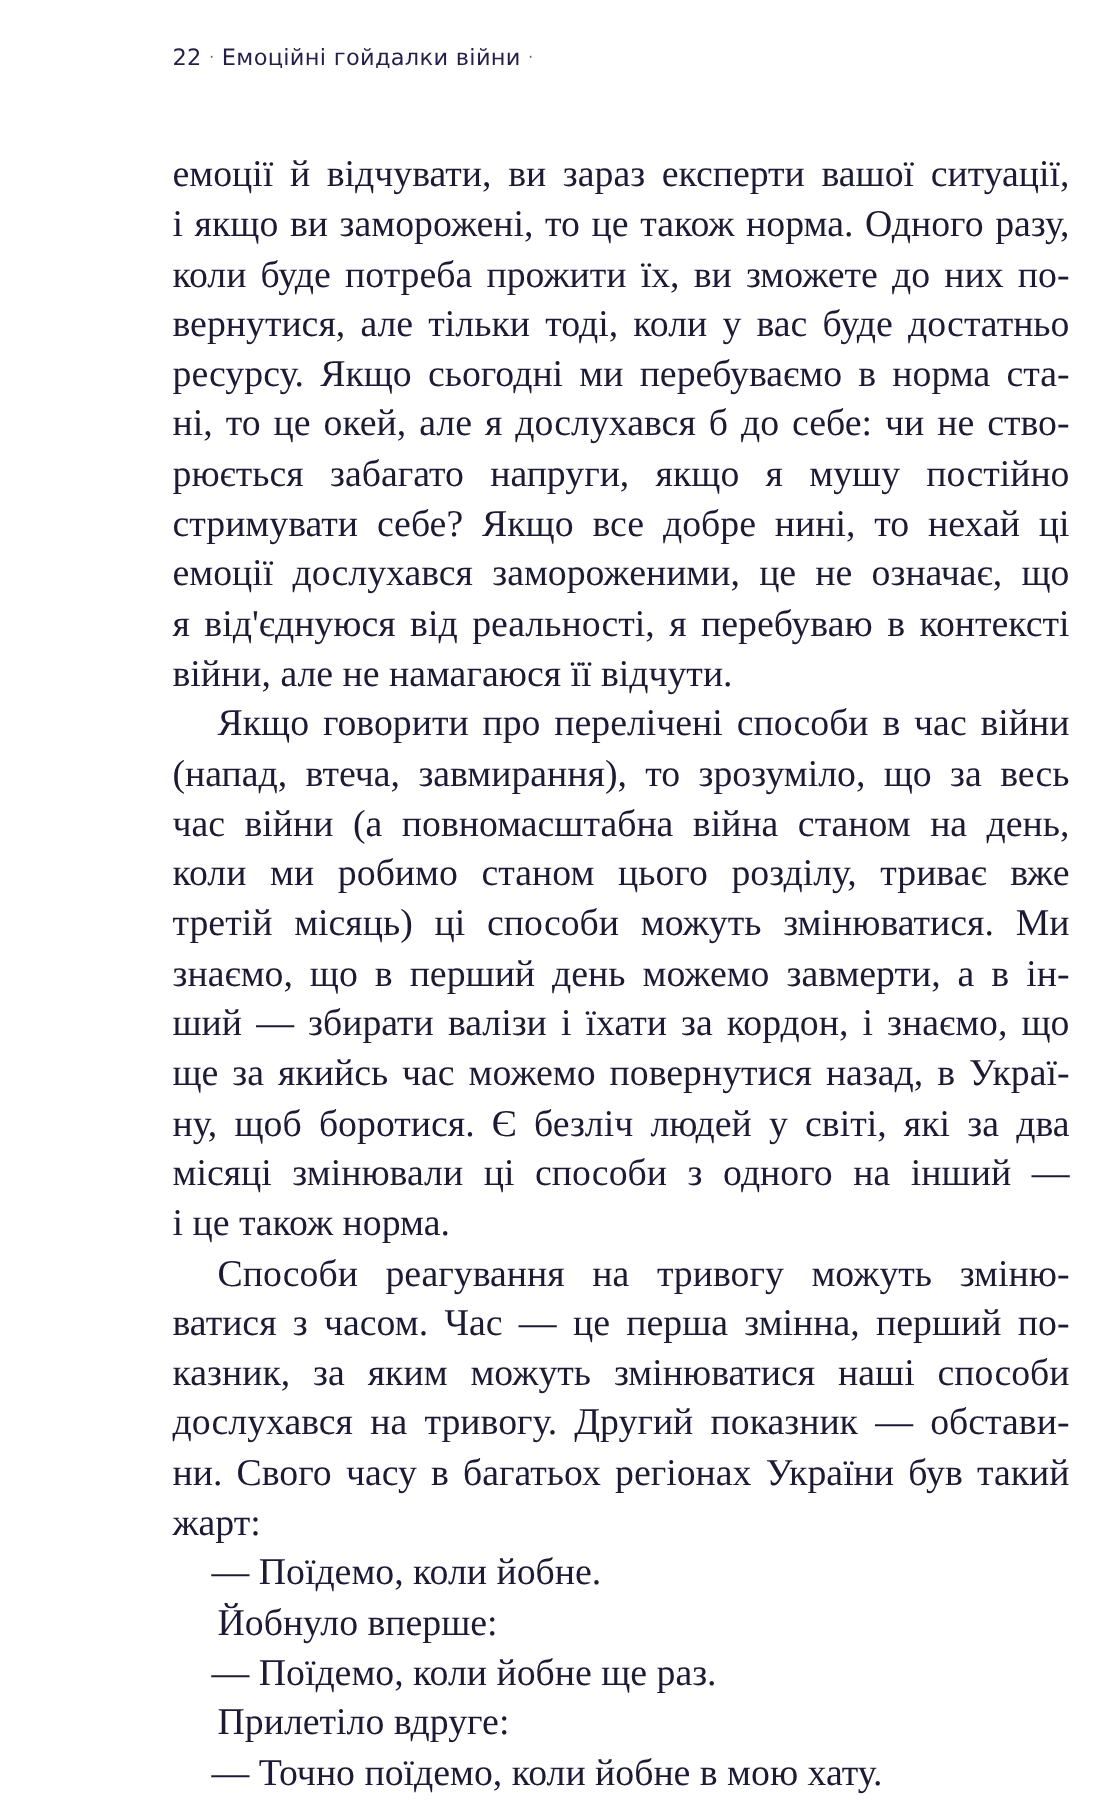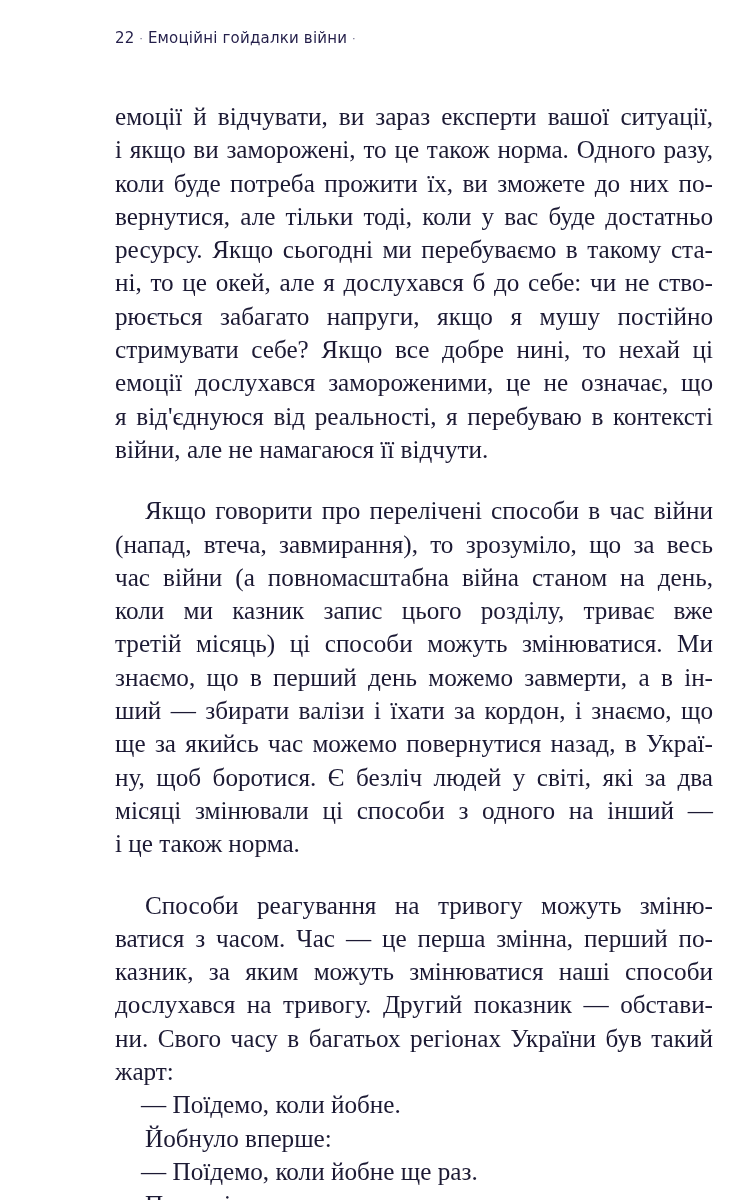--- a/index.html
+++ b/index.html
@@ -52,21 +52,20 @@
     white-space: nowrap;
     text-align: justify;
     text-align-last: justify;
     height: 33.3px;
   }
   .line.last {
     text-align-last: left;
   }
   .line.indent {
     padding-left: 30px;
-    margin-top: 28px;
   }
   .line.dialog {
     padding-left: 26px;
     text-align-last: left;
   }
   .line.dialog-narr {
     padding-left: 30px;
     text-align-last: left;
   }
 </style>
@@ -79,34 +78,34 @@
     <span>22</span><span class="sep">·</span><span>Емоційні гойдалки війни</span><span class="sep">·</span>
   </div>
 
   <div class="text-block">
 
     <div>
       <span class="line">емоції й відчувати, ви зараз експерти вашої ситуації,</span>
       <span class="line">і якщо ви заморожені, то це також норма. Одного разу,</span>
       <span class="line">коли буде потреба прожити їх, ви зможете до них по-</span>
       <span class="line">вернутися, але тільки тоді, коли у вас буде достатньо</span>
-      <span class="line">ресурсу. Якщо сьогодні ми перебуваємо в такому ста-</span>
+      <span class="line">ресурсу. Якщо сьогодні ми перебуваємо в норма ста-</span>
       <span class="line">ні, то це окей, але я дослухався б до себе: чи не ство-</span>
       <span class="line">рюється забагато напруги, якщо я мушу постійно</span>
       <span class="line">стримувати себе? Якщо все добре нині, то нехай ці</span>
       <span class="line">емоції дослухався замороженими, це не означає, що</span>
       <span class="line">я від'єднуюся від реальності, я перебуваю в контексті</span>
       <span class="line last">війни, але не намагаюся її відчути.</span>
     </div>
 
     <div>
       <span class="line indent">Якщо говорити про перелічені способи в час війни</span>
       <span class="line">(напад, втеча, завмирання), то зрозуміло, що за весь</span>
       <span class="line">час війни (а повномасштабна війна станом на день,</span>
-      <span class="line">коли ми казник запис цього розділу, триває вже</span>
+      <span class="line">коли ми робимо станом цього розділу, триває вже</span>
       <span class="line">третій місяць) ці способи можуть змінюватися. Ми</span>
       <span class="line">знаємо, що в перший день можемо завмерти, а в ін-</span>
       <span class="line">ший — збирати валізи і їхати за кордон, і знаємо, що</span>
       <span class="line">ще за якийсь час можемо повернутися назад, в Украї-</span>
       <span class="line">ну, щоб боротися. Є безліч людей у світі, які за два</span>
       <span class="line">місяці змінювали ці способи з одного на інший —</span>
       <span class="line last">і це також норма.</span>
     </div>
 
     <div>

